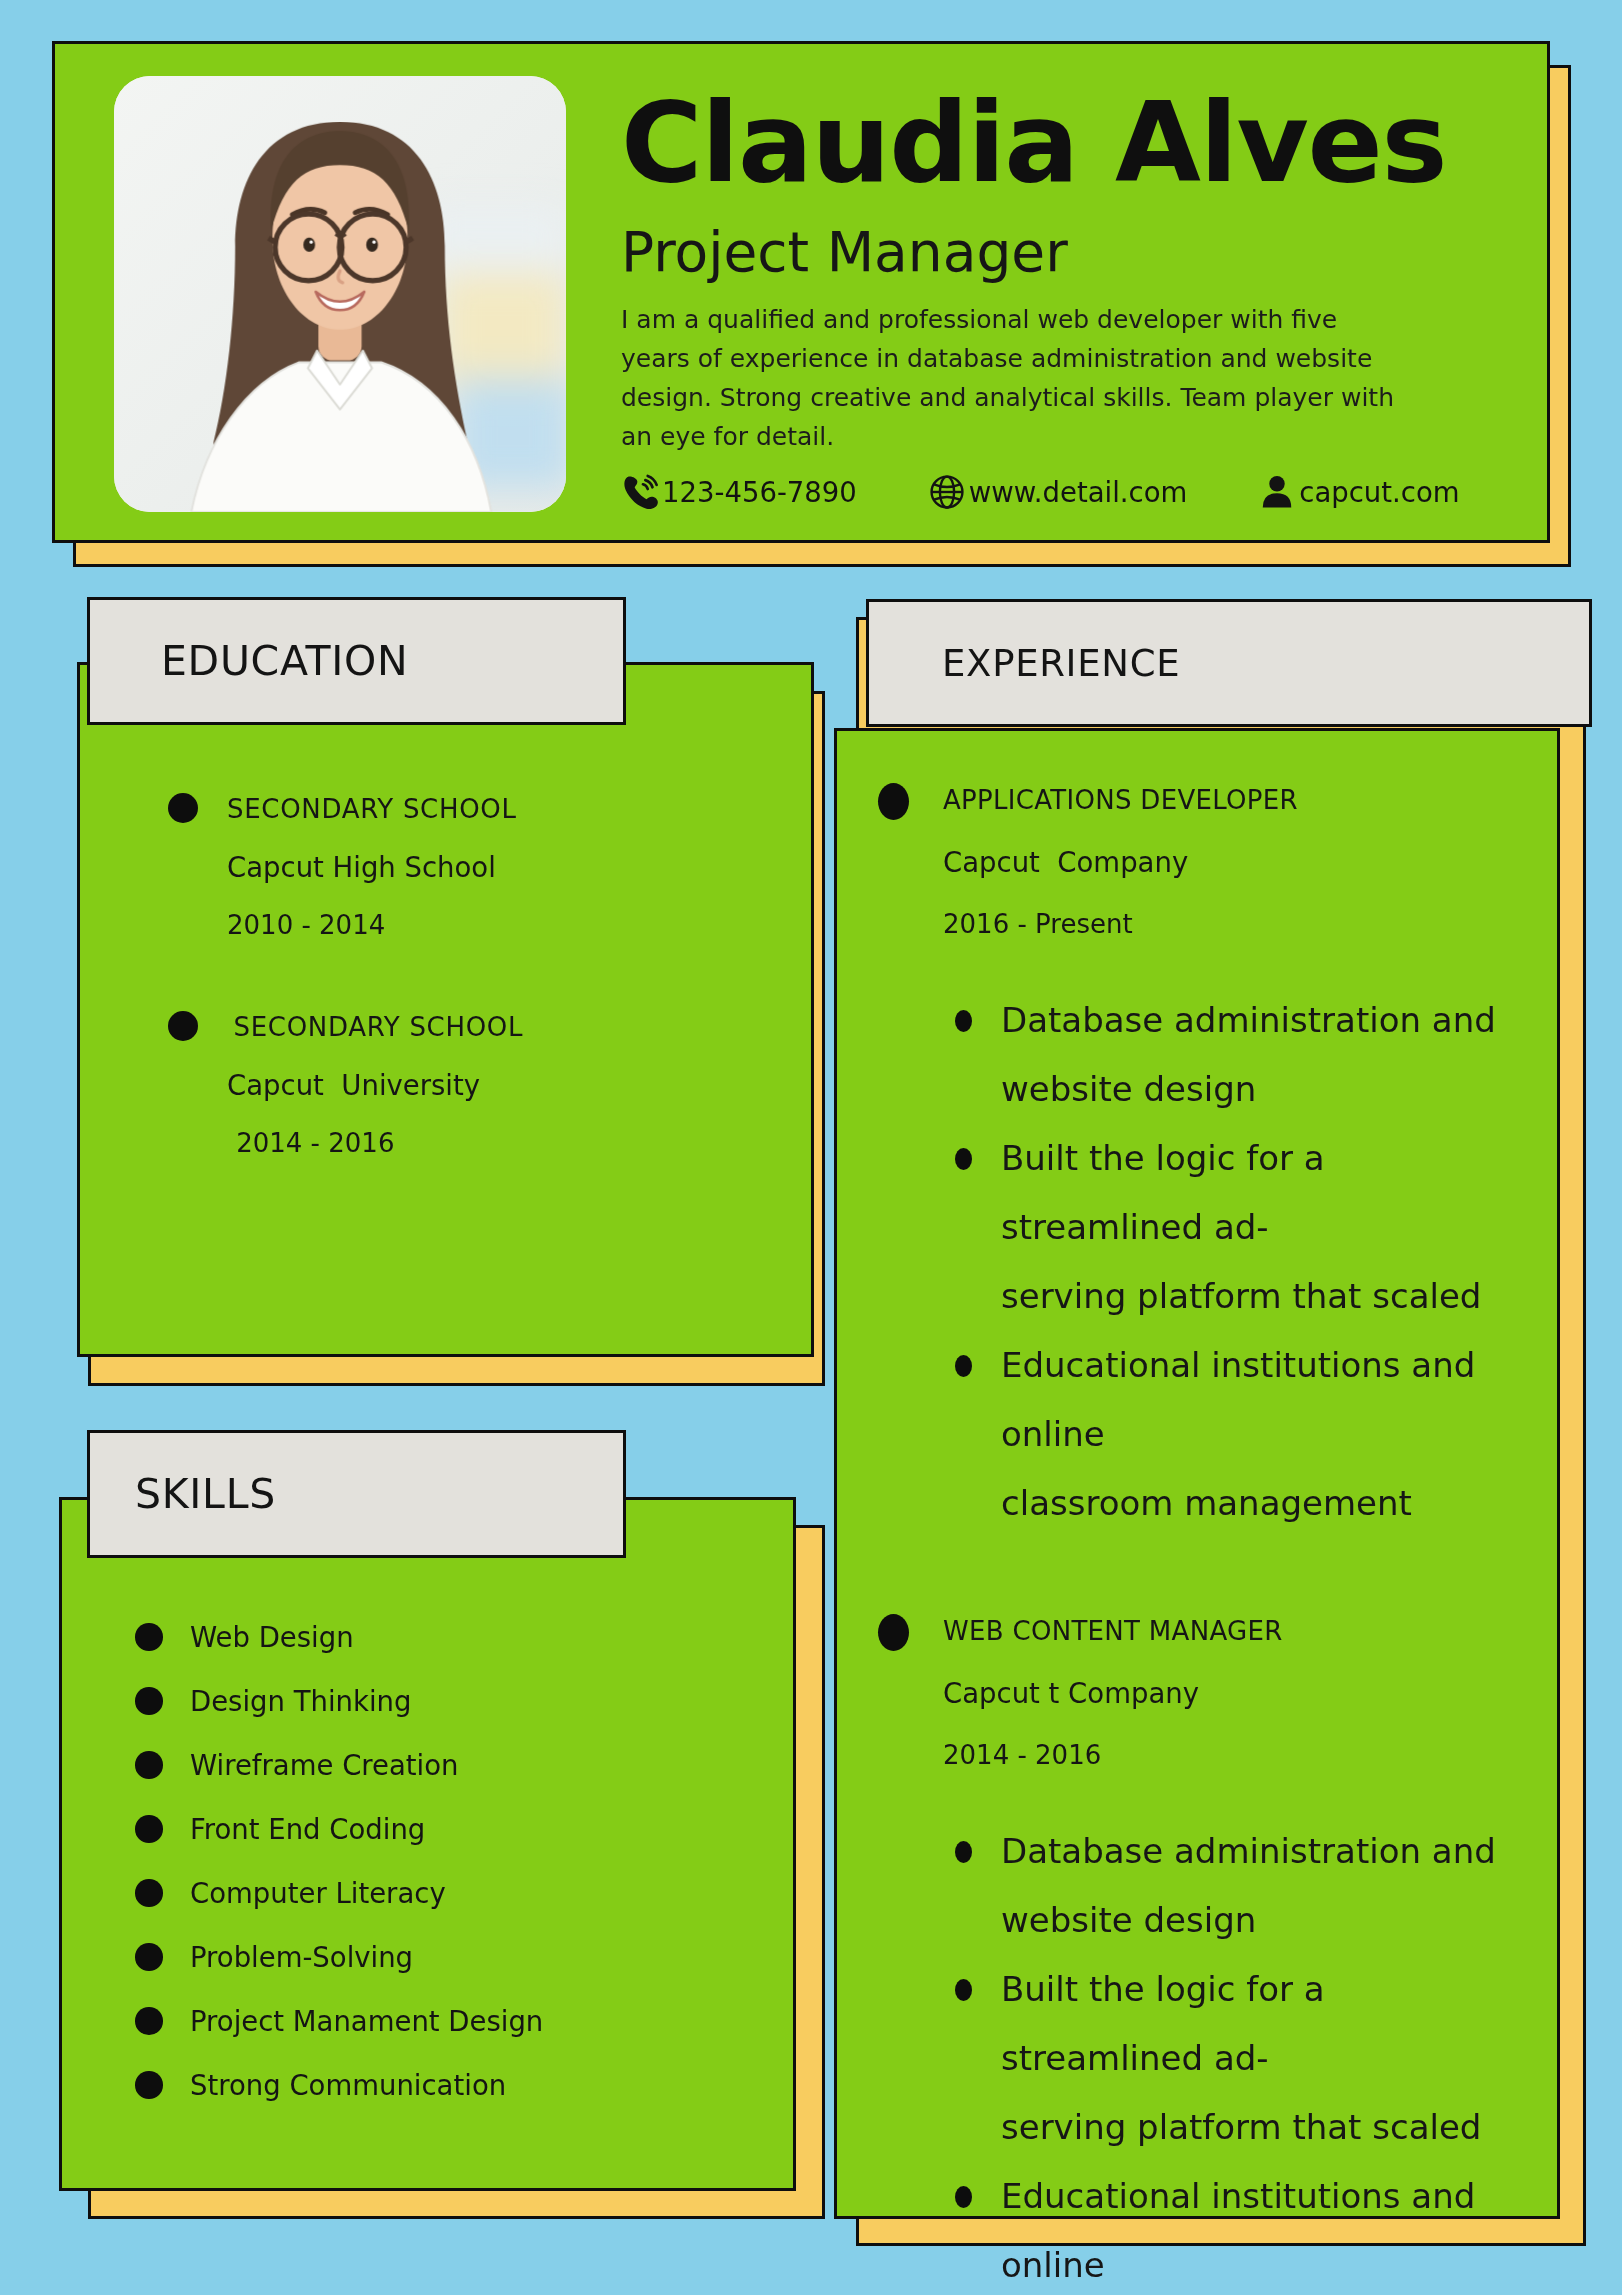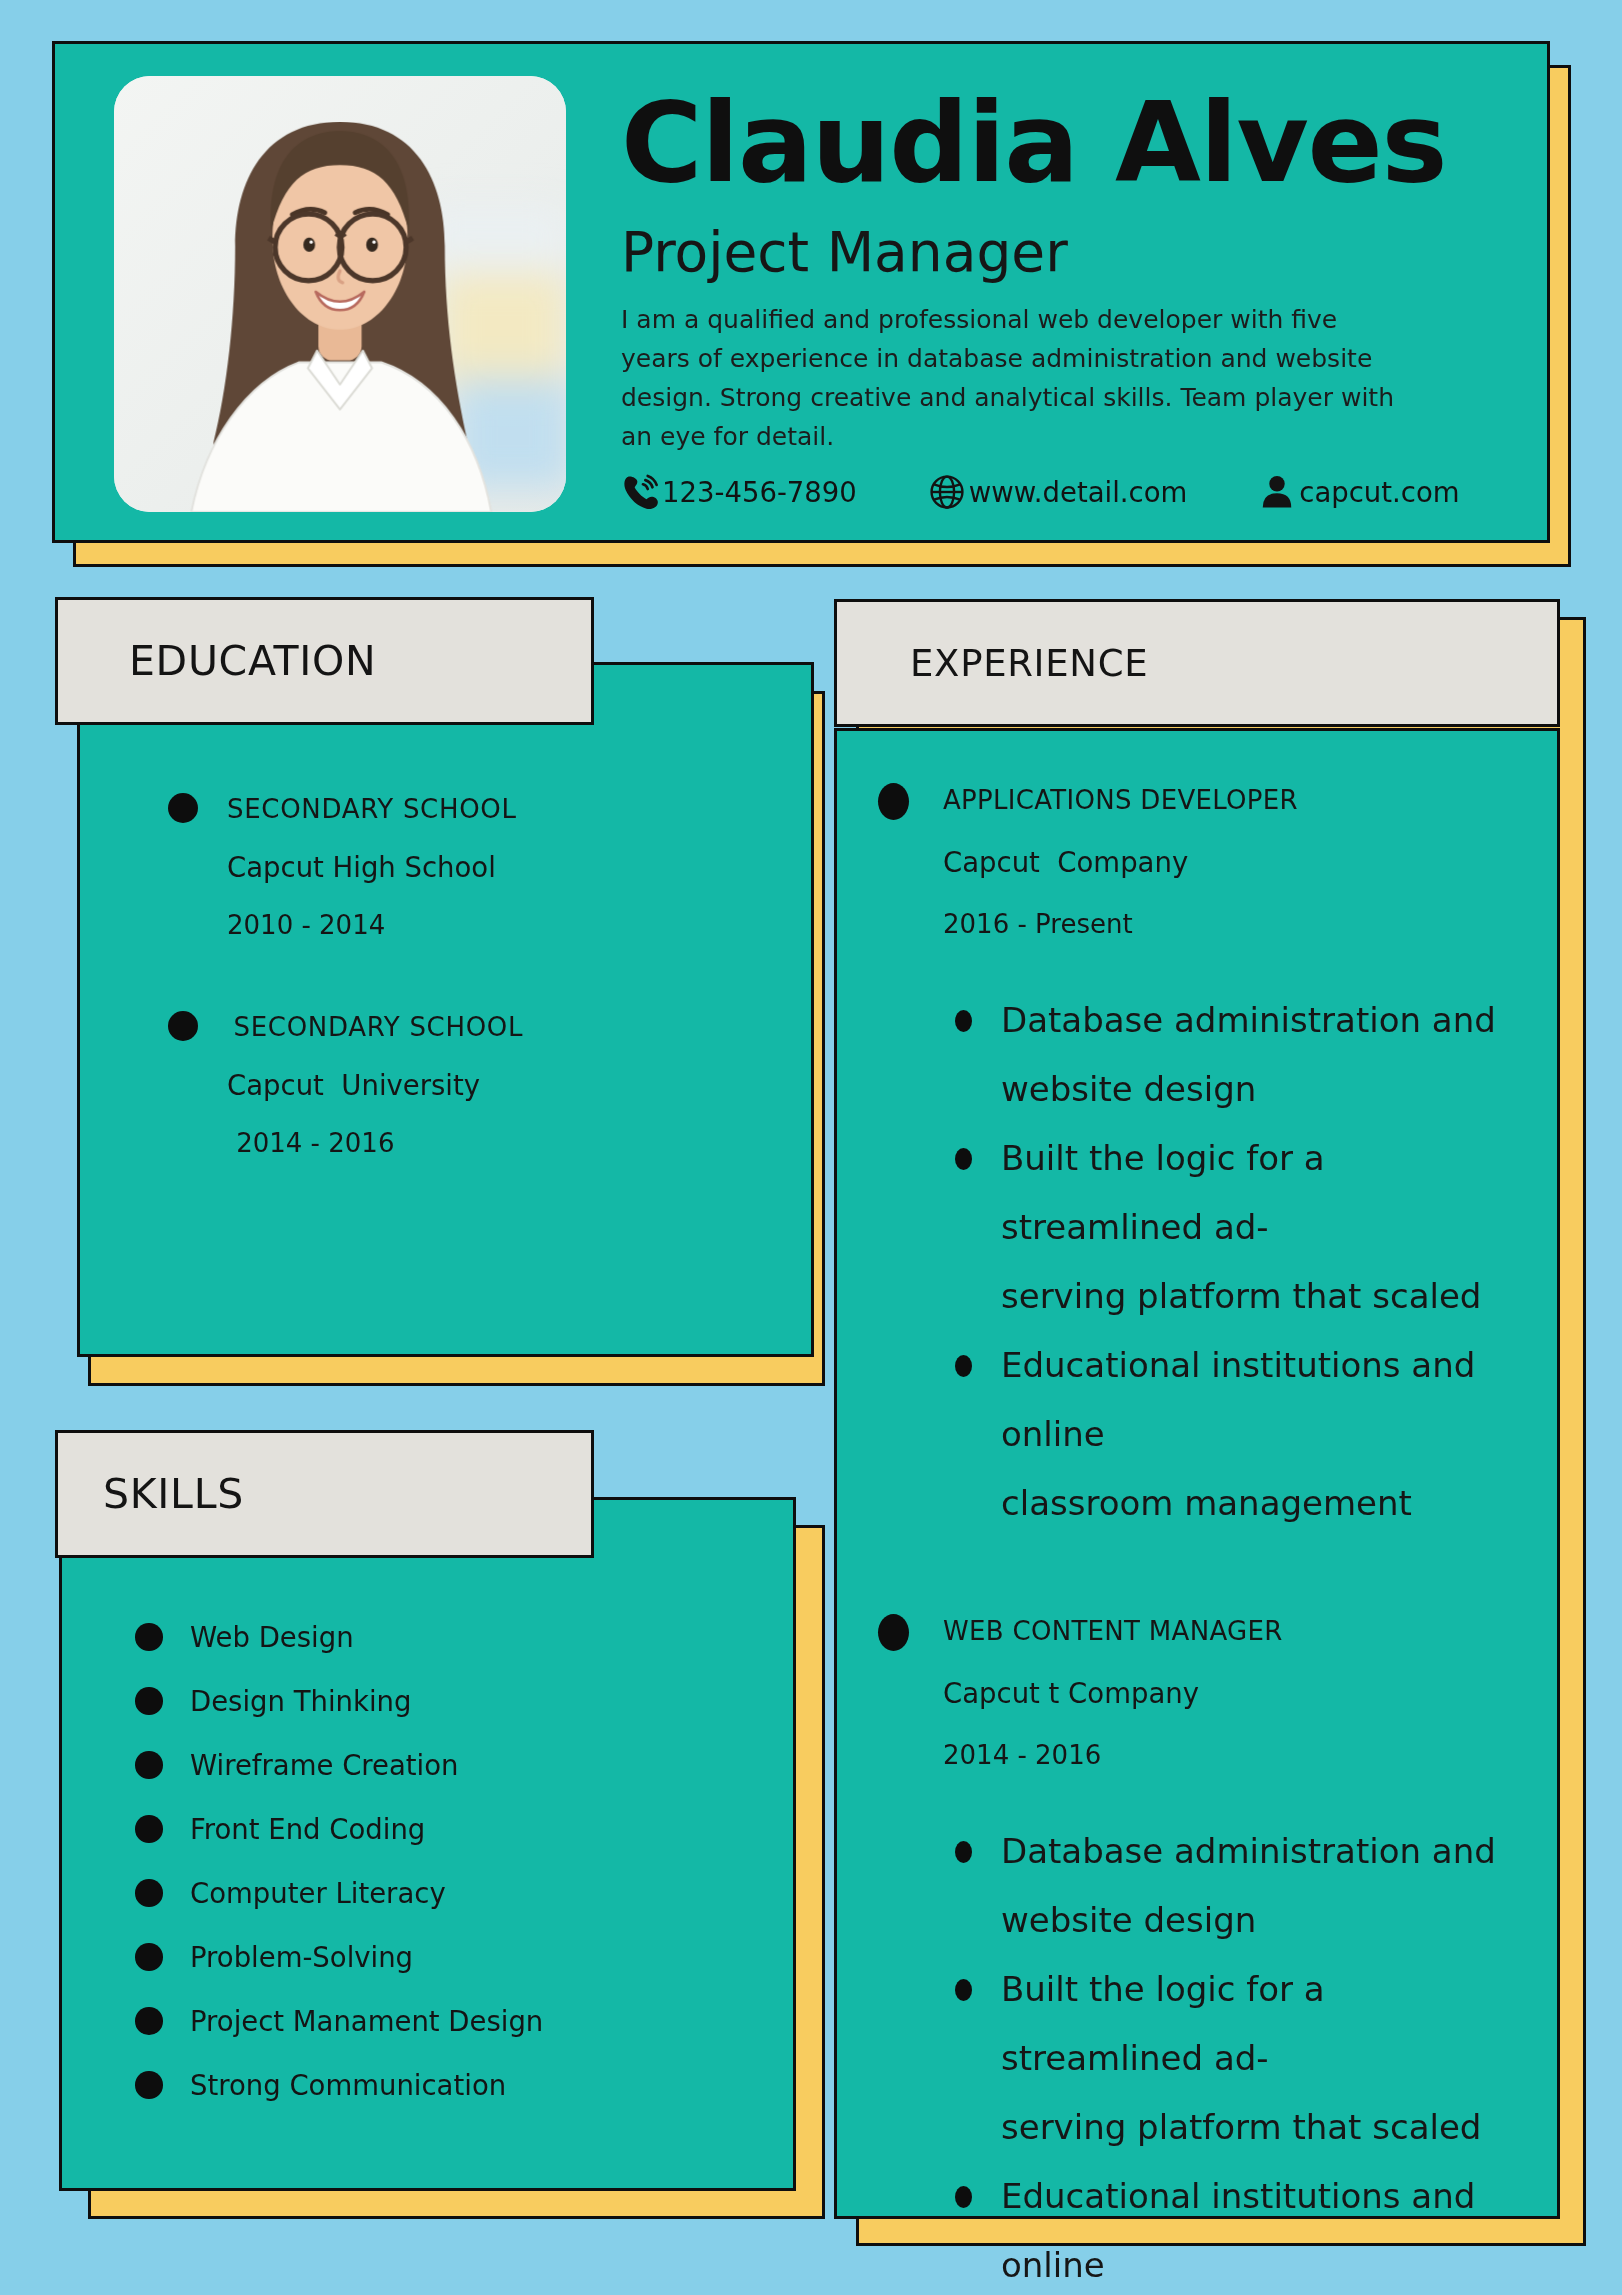--- a/index.html
+++ b/index.html
@@ -1,21 +1,21 @@
 <!DOCTYPE html>
 <html style="font-size:10.5px"><head>
 <meta charset="utf-8">
 <style>
   html,body{margin:0;padding:0;}
   body{font-family:"DejaVu Sans","Liberation Sans",sans-serif;}
   .page{position:relative;width:1623px;height:2295px;background:#86CFE9;overflow:hidden;}
   .shadow{position:absolute;background:#F8CC5F;border:3.9px solid #0e0e0e;box-sizing:border-box;}
-  .card{position:absolute;background:#14b8a6;border:3.9px solid #0e0e0e;box-sizing:border-box;}
+  .card{position:absolute;background:#84cc16;border:3.9px solid #0e0e0e;box-sizing:border-box;}
   .tab{position:absolute;background:#E3E1DC;border:3.9px solid #0e0e0e;box-sizing:border-box;
-       display:flex;align-items:center;color:#141414;}
+       display:flex;align-items:center;color:#141414;margin-left:32px;}
   .tab .tab-label{letter-spacing:0.7px;}
 
   
   .header-shadow{left:73px;top:65px;width:1498px;height:502px;}
   .header-card{left:52px;top:41px;width:1498px;height:502px;}
   .photo{position:absolute;left:59px;top:32px;width:452px;height:436px;border-radius:36px;
          overflow:hidden;background:#eef1ef;}
   .photo svg{display:block;width:100%;height:100%;}
   .header-text{position:absolute;left:566px;top:0;width:949px;color:#0f0f0f;}
   .person-name{margin:27.5px 0 0 0;font-size:111px;line-height:141px;font-weight:700;letter-spacing:-1.3px;}

